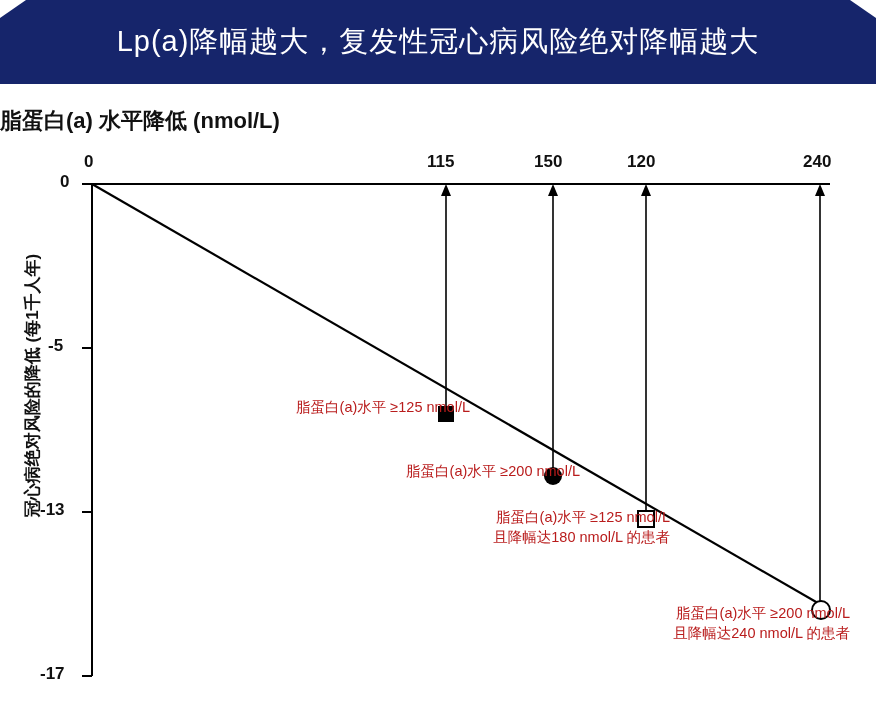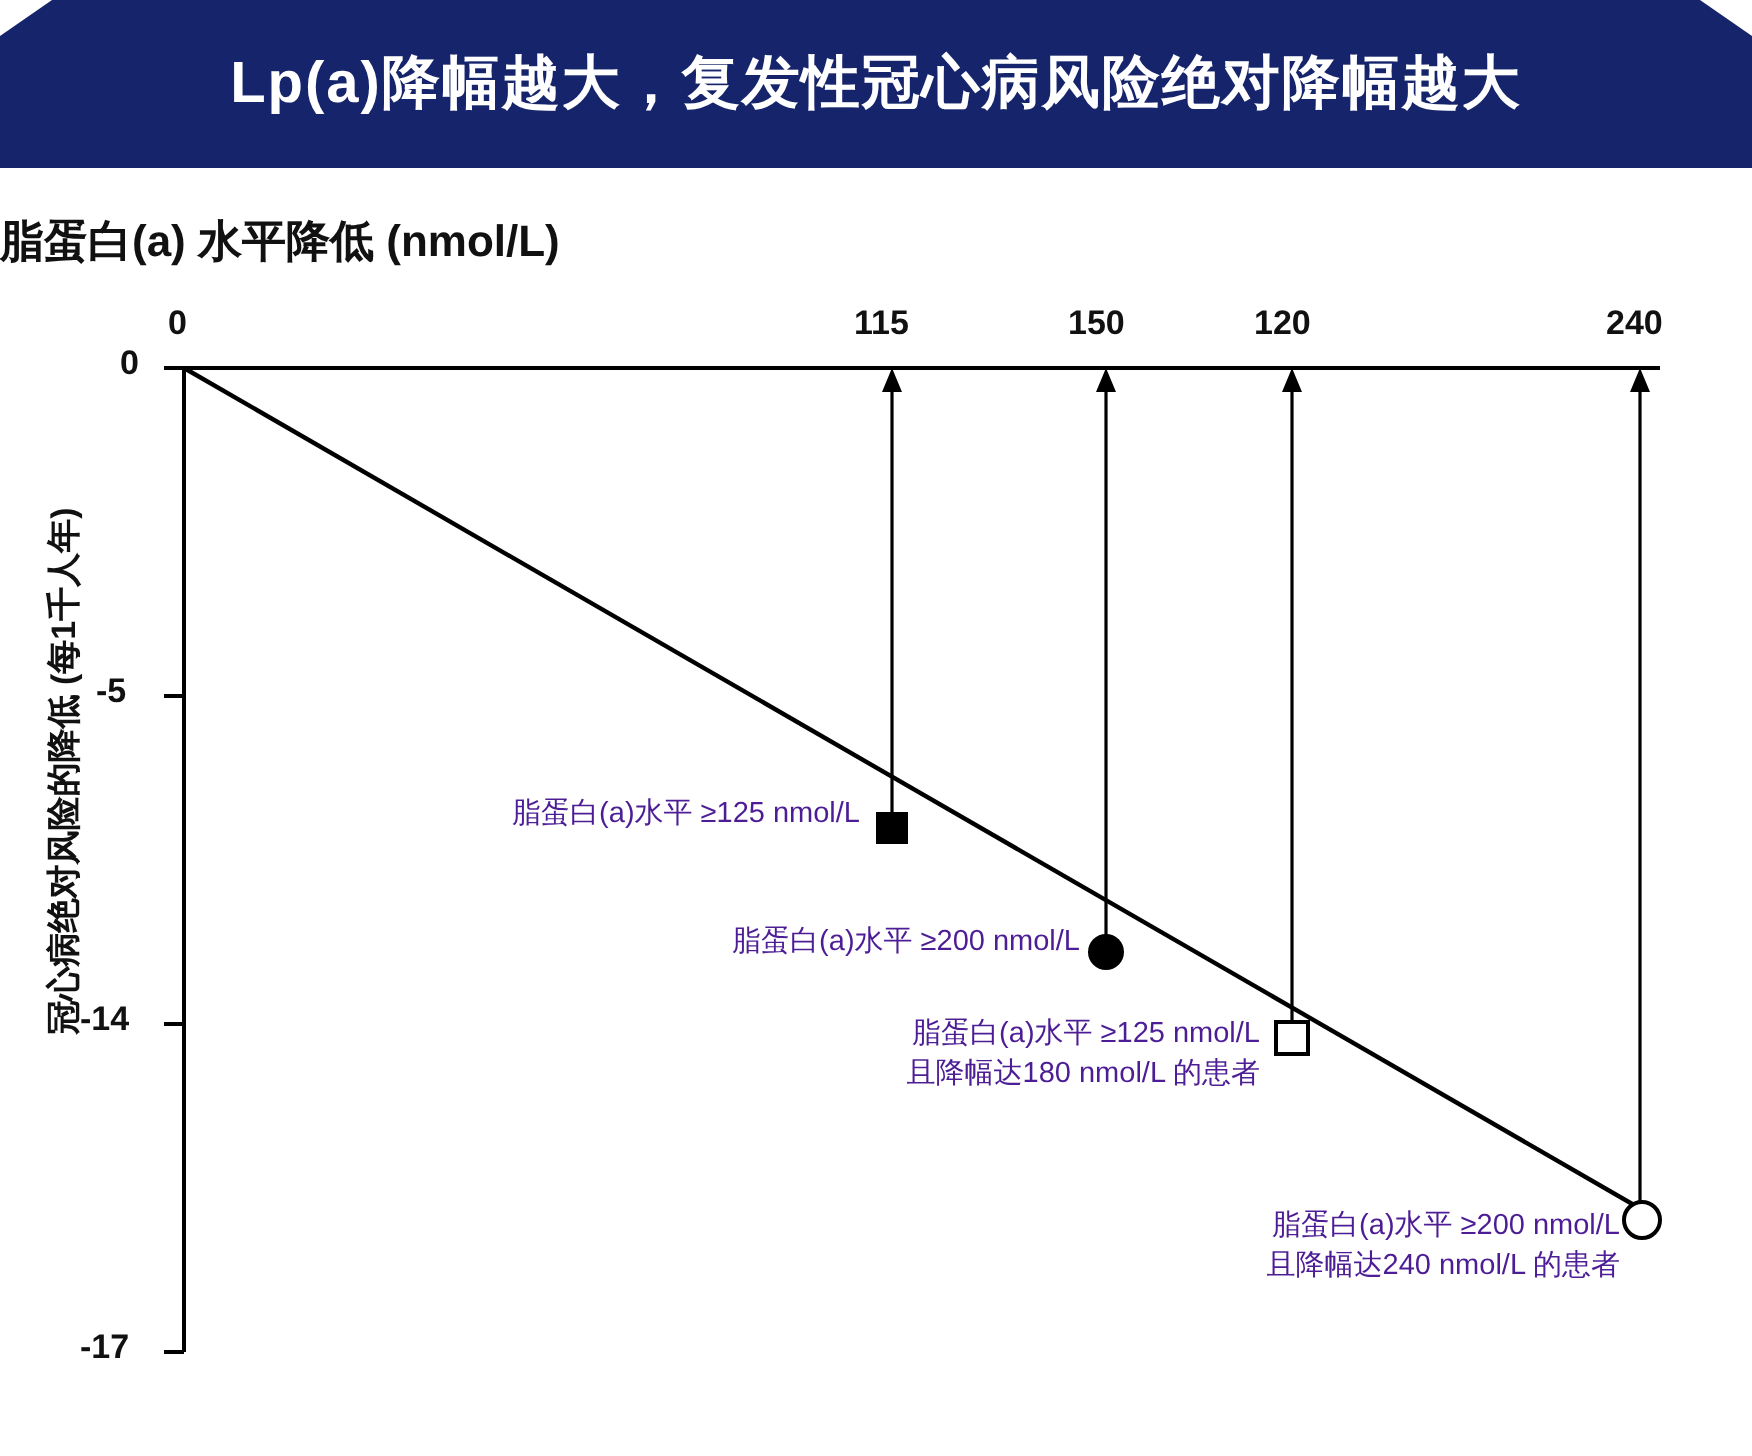--- a/index.html
+++ b/index.html
@@ -23,21 +23,21 @@
   }
   #title-banner .corner-r{
     position:absolute;right:0;top:0;width:0;height:0;
     border-top:18px solid #ffffff;
     border-left:26px solid transparent;
   }
   #title-text{
     position:absolute;left:0;top:0;width:876px;height:84px;
     display:flex;align-items:center;justify-content:center;
     color:#ffffff;
-    font-size:29px;font-weight:bold;
+    font-size:29px;font-weight:normal;
     letter-spacing:1px;
     white-space:nowrap;
   }
   
   #chart-panel{
     position:absolute;left:0;top:84px;width:876px;height:644px;
     background:#ffffff;
   }
   #chart-title{
     position:absolute;left:0;top:22px;width:876px;
@@ -50,24 +50,25 @@
     width:300px;
     text-align:center;
     font-size:17px;font-weight:bold;color:#111111;
     transform:rotate(-90deg);
     transform-origin:center center;
   }
   svg#plot{position:absolute;left:0;top:0;}
   .annot{
     position:absolute;
     font-size:14.5px;
-    color:#4c1d95;
+    color:#b91c1c;
     line-height:1.35;
     white-space:nowrap;
     font-weight:500;
+    padding-left:40px;
   }
   .annot.right{text-align:right;}
   .tick-top{
     font-size:17px;font-weight:bold;color:#111111;
   }
   .tick-left{
     font-size:17px;font-weight:bold;color:#111111;
   }
 </style>
 </head>
@@ -116,21 +117,21 @@
   </svg>
 
   <div class="tick-top" style="position:absolute;left:84px;top:68px;">0</div>
   <div class="tick-top" style="position:absolute;left:427px;top:68px;">115</div>
   <div class="tick-top" style="position:absolute;left:534px;top:68px;">150</div>
   <div class="tick-top" style="position:absolute;left:627px;top:68px;">120</div>
   <div class="tick-top" style="position:absolute;left:803px;top:68px;">240</div>
 
   <div class="tick-left" style="position:absolute;left:60px;top:88px;">0</div>
   <div class="tick-left" style="position:absolute;left:48px;top:252px;">-5</div>
-  <div class="tick-left" style="position:absolute;left:40px;top:416px;">-14</div>
+  <div class="tick-left" style="position:absolute;left:40px;top:416px;">-13</div>
   <div class="tick-left" style="position:absolute;left:40px;top:580px;">-17</div>
 
   <div class="annot right" style="left:0px;top:314px;width:430px;">
     <div>脂蛋白(a)水平 ≥125 nmol/L</div>
   </div>
 
   <div class="annot right" style="left:100px;top:378px;width:440px;">
     <div>脂蛋白(a)水平 ≥200 nmol/L</div>
   </div>
 

